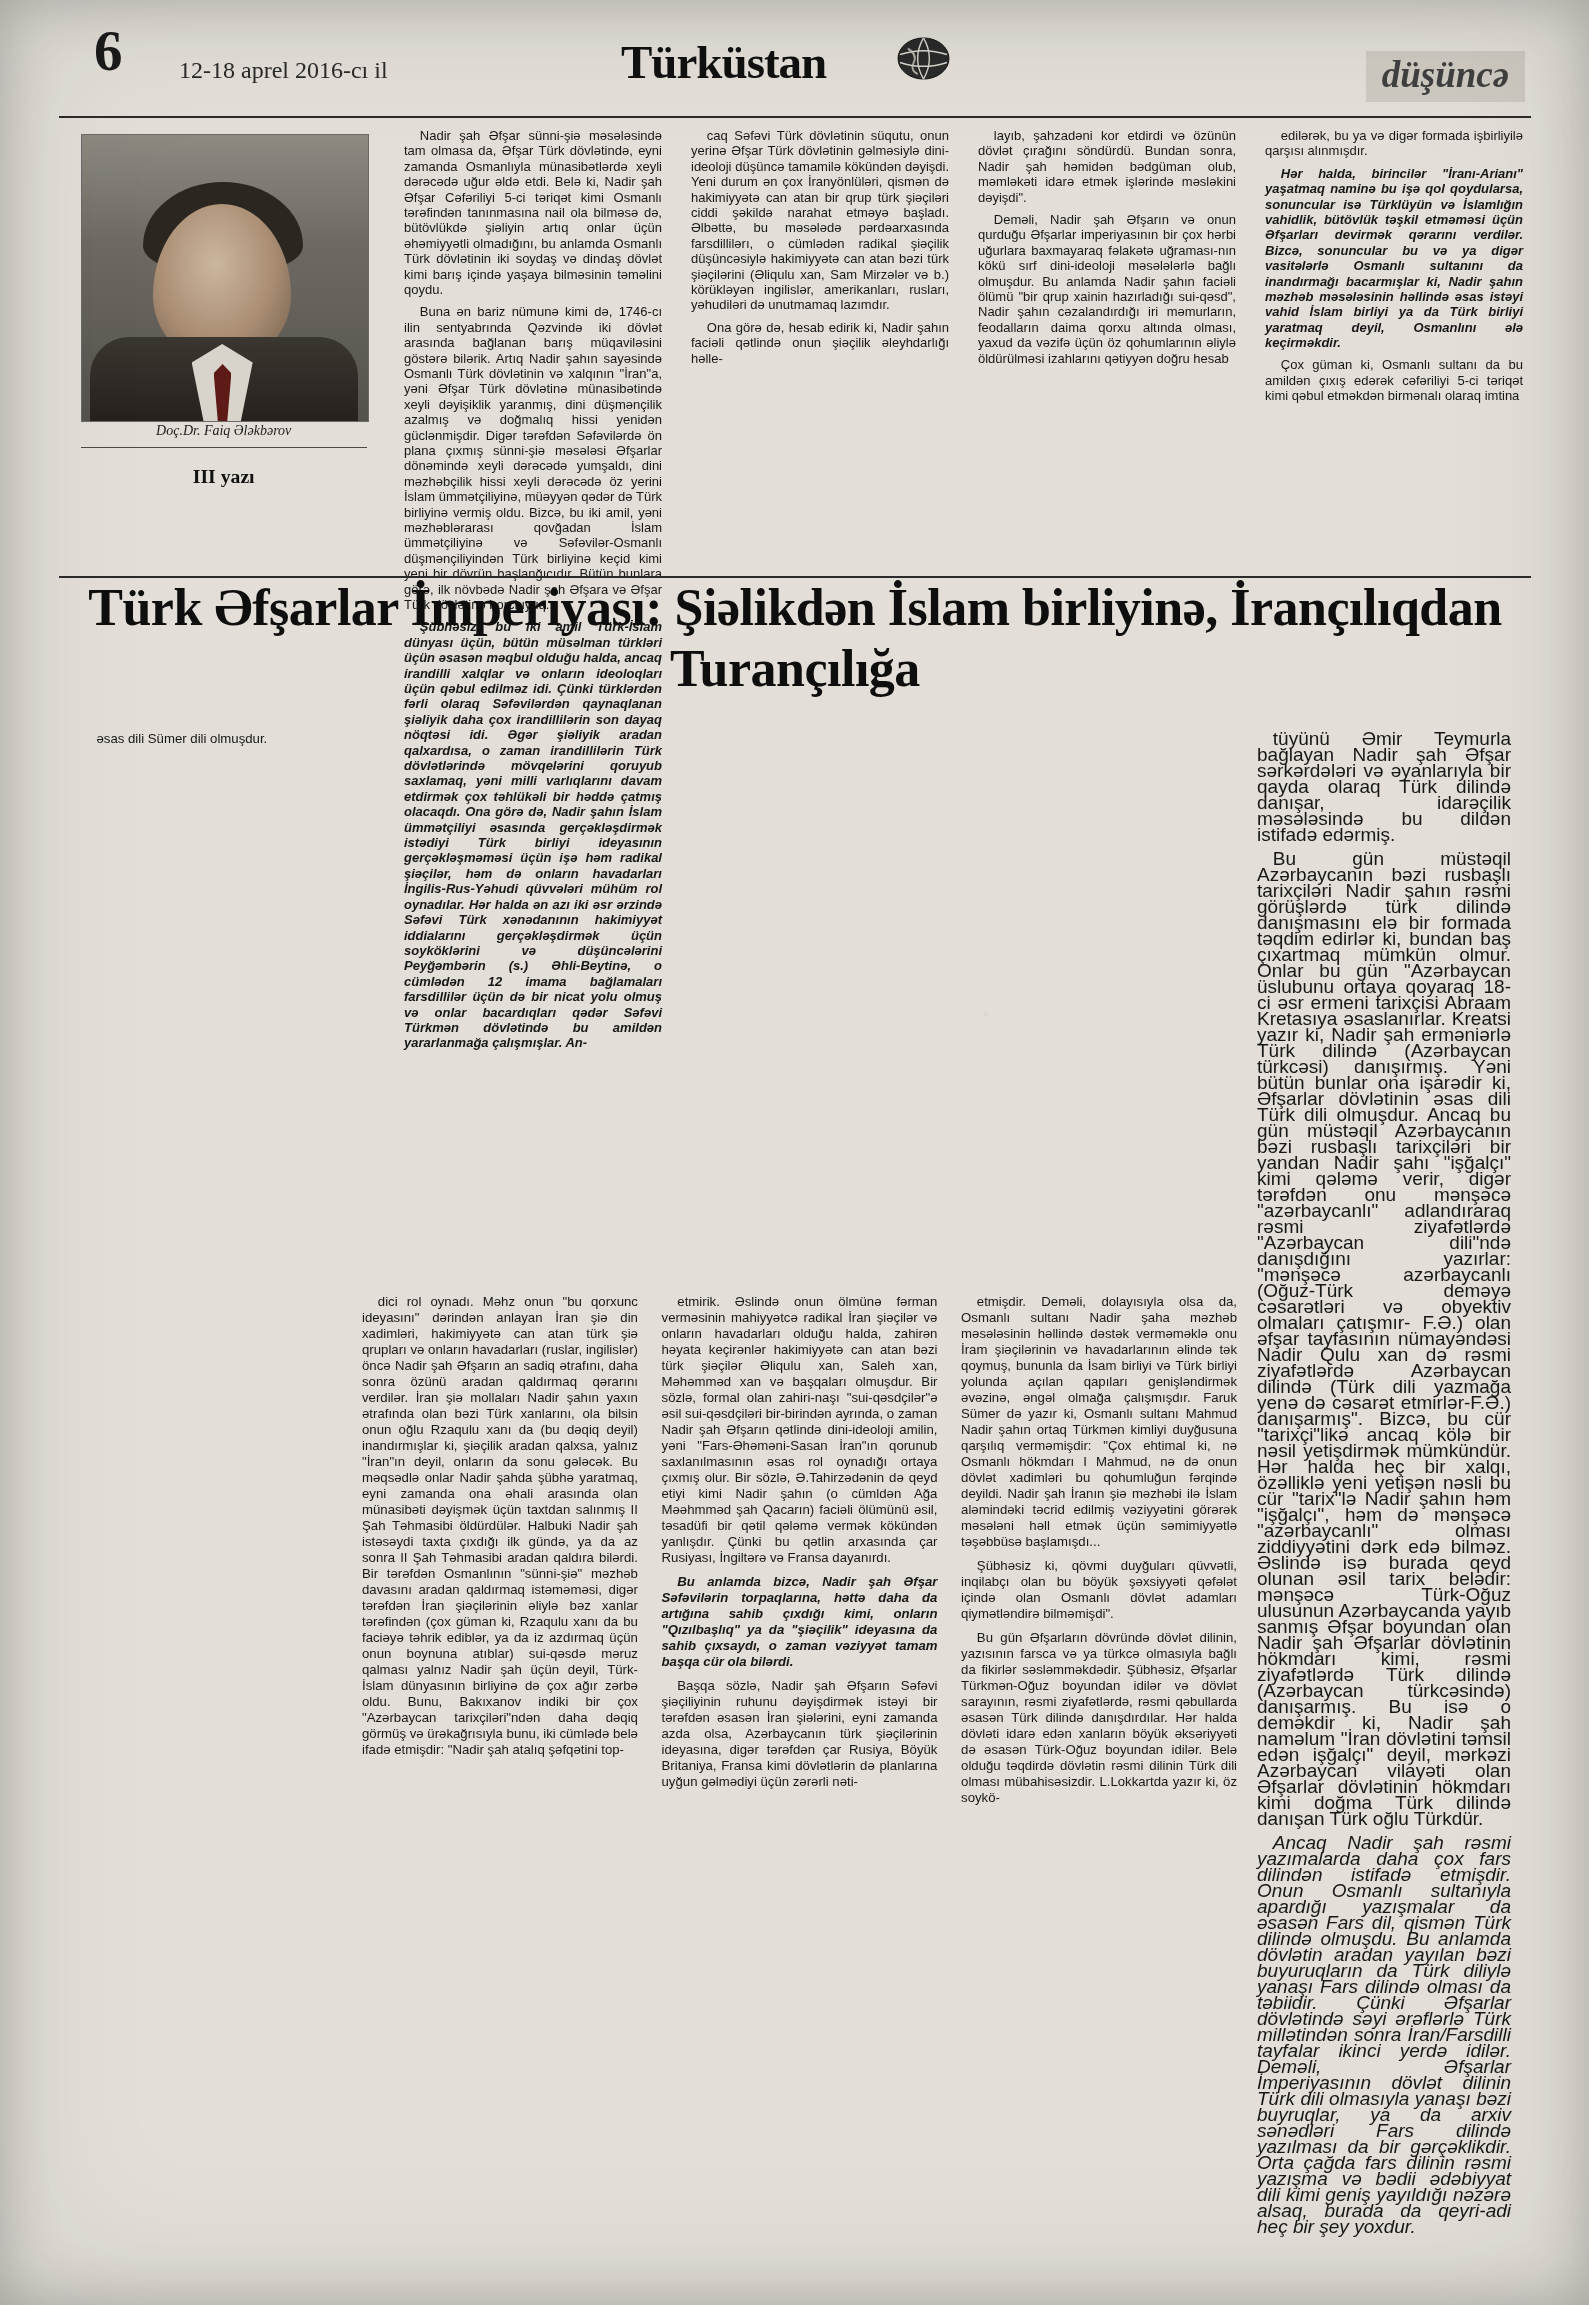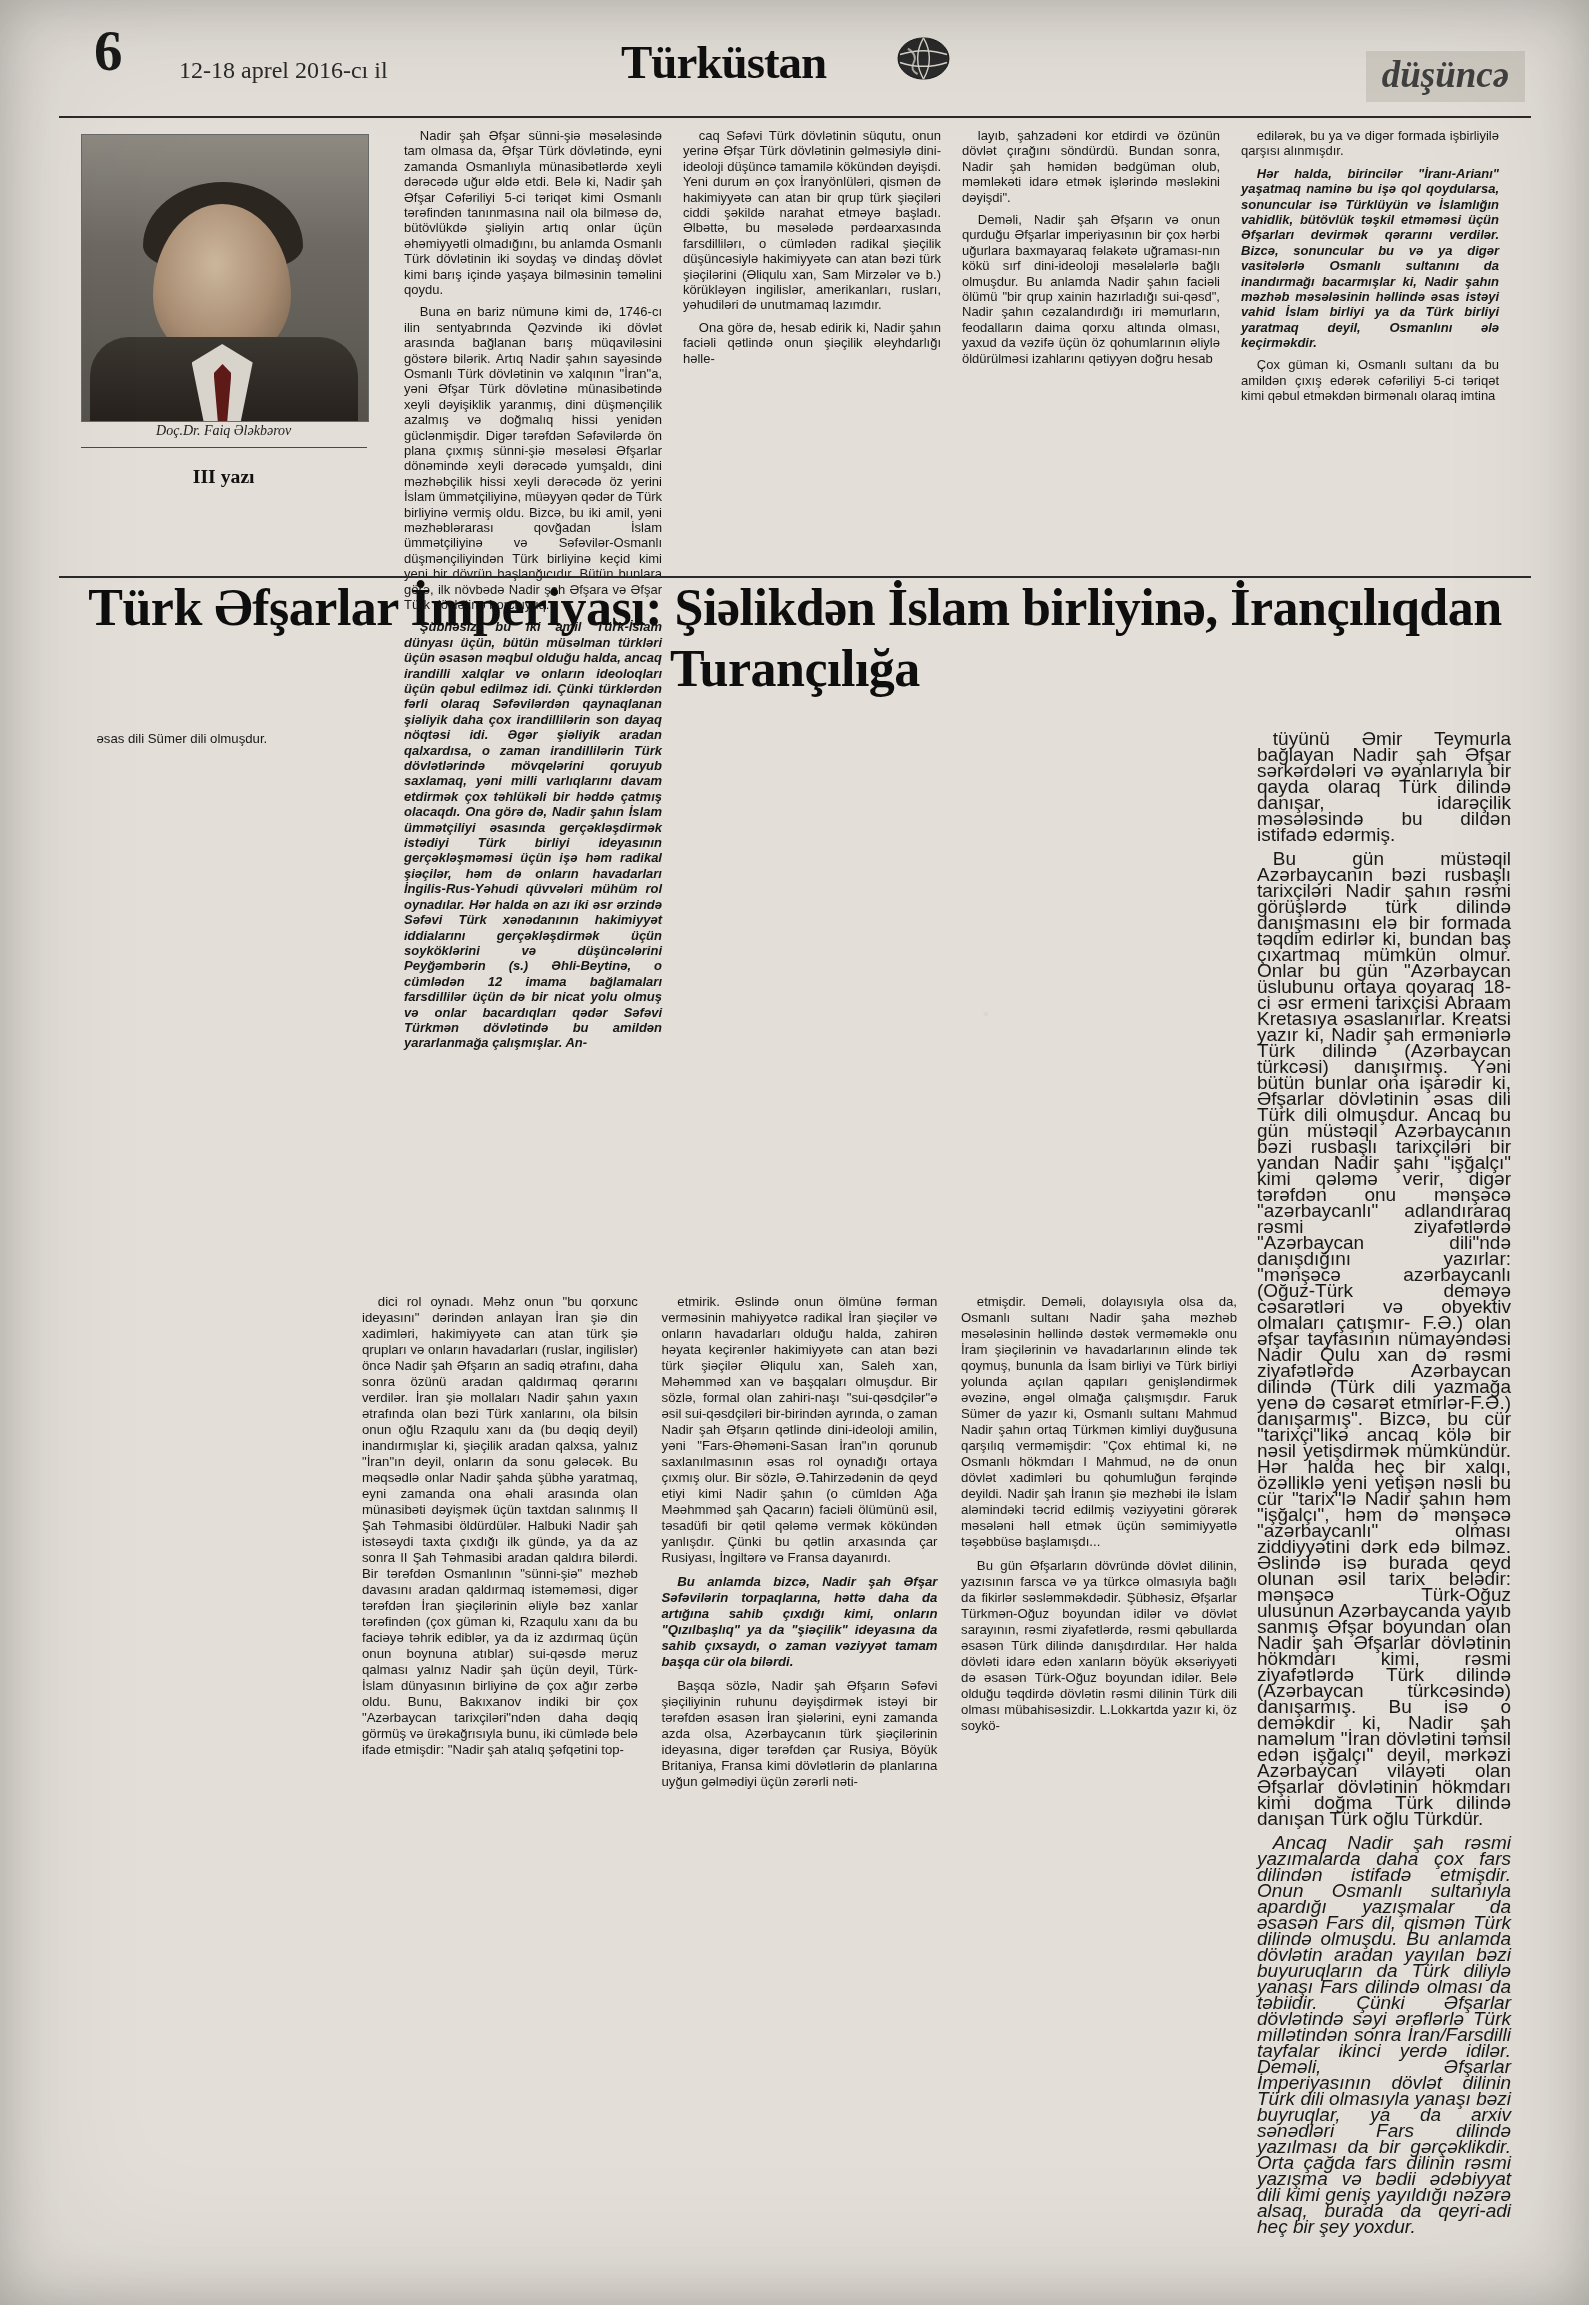--- a/index.html
+++ b/index.html
@@ -105,21 +105,21 @@
   }
   .subhead{
     position:absolute;left:21.7px;top:339px;width:286px;
     text-align:center;
     font-family:"Liberation Serif", serif;
     font-weight:bold;font-size:19.7px;color:#111;
   }
 
   .topcols{
     position:absolute;left:345px;top:2px;width:1127px;height:441px;
-    display:flex;gap:21px;
+    display:flex;gap:29px;
   }
   .topcols .col{
     width:258px;
     font-family:"Liberation Sans", sans-serif;
     font-size:13px;line-height:15.4px;
     text-align:justify;
     color:#171717;
     hyphens:auto;
   }
   .topcols .col p{margin:0 0 6.9px 0;text-indent:15.8px;}
@@ -335,20 +335,21 @@
       <div class="col">
         <p>dici rol oynadı. Məhz onun "bu qorxunc ideyasını" dərindən anlayan İran şiə din xadimləri, hakimiyyətə can atan türk şiə qrupları və onların havadarları (ruslar, ingilislər) öncə Nadir şah Əfşarın an sadiq ətrafını, daha sonra özünü aradan qaldırmaq qərarını verdilər. İran şiə mollaları Nadir şahın yaxın ətrafında olan bəzi Türk xanlarını, ola bilsin onun oğlu Rzaqulu xanı da (bu dəqiq deyil) inandırmışlar ki, şiəçilik aradan qalxsa, yalnız "İran"ın deyil, onların da sonu gələcək. Bu məqsədlə onlar Nadir şahda şübhə yaratmaq, eyni zamanda ona əhali arasında olan münasibəti dəyişmək üçün taxtdan salınmış II Şah Təhmasibi öldürdülər. Halbuki Nadir şah istəsəydi taxta çıxdığı ilk gündə, ya da az sonra II Şah Təhmasibi aradan qaldıra bilərdi. Bir tərəfdən Osmanlının "sünni-şiə" məzhəb davasını aradan qaldırmaq istəməməsi, digər tərəfdən İran şiəçilərinin əliylə bəz xanlar tərəfindən (çox güman ki, Rzaqulu xanı da bu faciəyə təhrik ediblər, ya da iz azdırmaq üçün onun boynuna atıblar) sui-qəsdə məruz qalması yalnız Nadir şah üçün deyil, Türk-İslam dünyasının birliyinə də çox ağır zərbə oldu. Bunu, Bakıxanov indiki bir çox "Azərbaycan tarixçiləri"ndən daha dəqiq görmüş və ürəkağrısıyla bunu, iki cümlədə belə ifadə etmişdir: "Nadir şah atalıq şəfqətini top-</p>
       </div>
       <div class="col">
         <p>etmirik. Əslində onun ölmünə fərman verməsinin mahiyyətcə radikal İran şiəçilər və onların havadarları olduğu halda, zahirən həyata keçirənlər hakimiyyətə can atan bəzi türk şiəçilər Əliqulu xan, Saleh xan, Məhəmməd xan və başqaları olmuşdur. Bir sözlə, formal olan zahiri-naşı "sui-qəsdçilər"ə əsil sui-qəsdçiləri bir-birindən ayrında, o zaman Nadir şah Əfşarın qətlində dini-ideoloji amilin, yəni "Fars-Əhəməni-Sasan İran"ın qorunub saxlanılmasının əsas rol oynadığı ortaya çıxmış olur. Bir sözlə, Ə.Tahirzədənin də qeyd etiyi kimi Nadir şahın (o cümldən Ağa Məəhmməd şah Qacarın) faciəli ölümünü əsil, təsadüfi bir qətil qələmə vermək kökündən yanlışdır. Çünki bu qətlin arxasında çar Rusiyası, İngiltərə və Fransa dayanırdı.</p>
         <p class="ital">Bu anlamda bizcə, Nadir şah Əfşar Səfəvilərin torpaqlarına, həttə daha da artığına sahib çıxdığı kimi, onların "Qızılbaşlıq" ya da "şiəçilik" ideyasına da sahib çıxsaydı, o zaman vəziyyət tamam başqa cür ola bilərdi.</p>
         <p>Başqa sözlə, Nadir şah Əfşarın Səfəvi şiəçiliyinin ruhunu dəyişdirmək istəyi bir tərəfdən əsasən İran şiələrini, eyni zamanda azda olsa, Azərbaycanın türk şiəçilərinin ideyasına, digər tərəfdən çar Rusiya, Böyük Britaniya, Fransa kimi dövlətlərin də planlarına uyğun gəlmədiyi üçün zərərli nəti-</p>
       </div>
       <div class="col">
         <p>etmişdir. Deməli, dolayısıyla olsa da, Osmanlı sultanı Nadir şaha məzhəb məsələsinin həllində dəstək verməməklə onu İram şiəçilərinin və havadarlarının əlində tək qoymuş, bununla da İsam birliyi və Türk birliyi yolunda açılan qapıları genişləndirmək əvəzinə, əngəl olmağa çalışmışdır. Faruk Sümer də yazır ki, Osmanlı sultanı Mahmud Nadir şahın ortaq Türkmən kimliyi duyğusuna qarşılıq verməmişdir: "Çox ehtimal ki, nə Osmanlı hökmdarı I Mahmud, nə də onun dövlət xadimləri bu qohumluğun fərqində deyildi. Nadir şah İranın şiə məzhəbi ilə İslam aləmindəki təcrid edilmiş vəziyyətini görərək məsələni həll etmək üçün səmimiyyətlə təşəbbüsə başlamışdı...</p>
+        <p>Şübhəsiz ki, qövmi duyğuları qüvvətli, inqilabçı olan bu böyük şəxsiyyəti qəfələt içində olan Osmanlı dövlət adamları qiymətləndirə bilməmişdi".</p>
         <p>Bu gün Əfşarların dövründə dövlət dilinin, yazısının farsca və ya türkcə olmasıyla bağlı da fikirlər səsləmməkdədir. Şübhəsiz, Əfşarlar Türkmən-Oğuz boyundan idilər və dövlət sarayının, rəsmi ziyafətlərdə, rəsmi qəbullarda əsasən Türk dilində danışdırdılar. Hər halda dövləti idarə edən xanların böyük əksəriyyəti də əsasən Türk-Oğuz boyundan idilər. Belə olduğu təqdirdə dövlətin rəsmi dilinin Türk dili olması mübahisəsizdir. L.Lokkartda yazır ki, öz soykö-</p>
       </div>
     </div>
 
   </div>
 
   <div class="edge-shadow"></div>
 </div>
 
 

